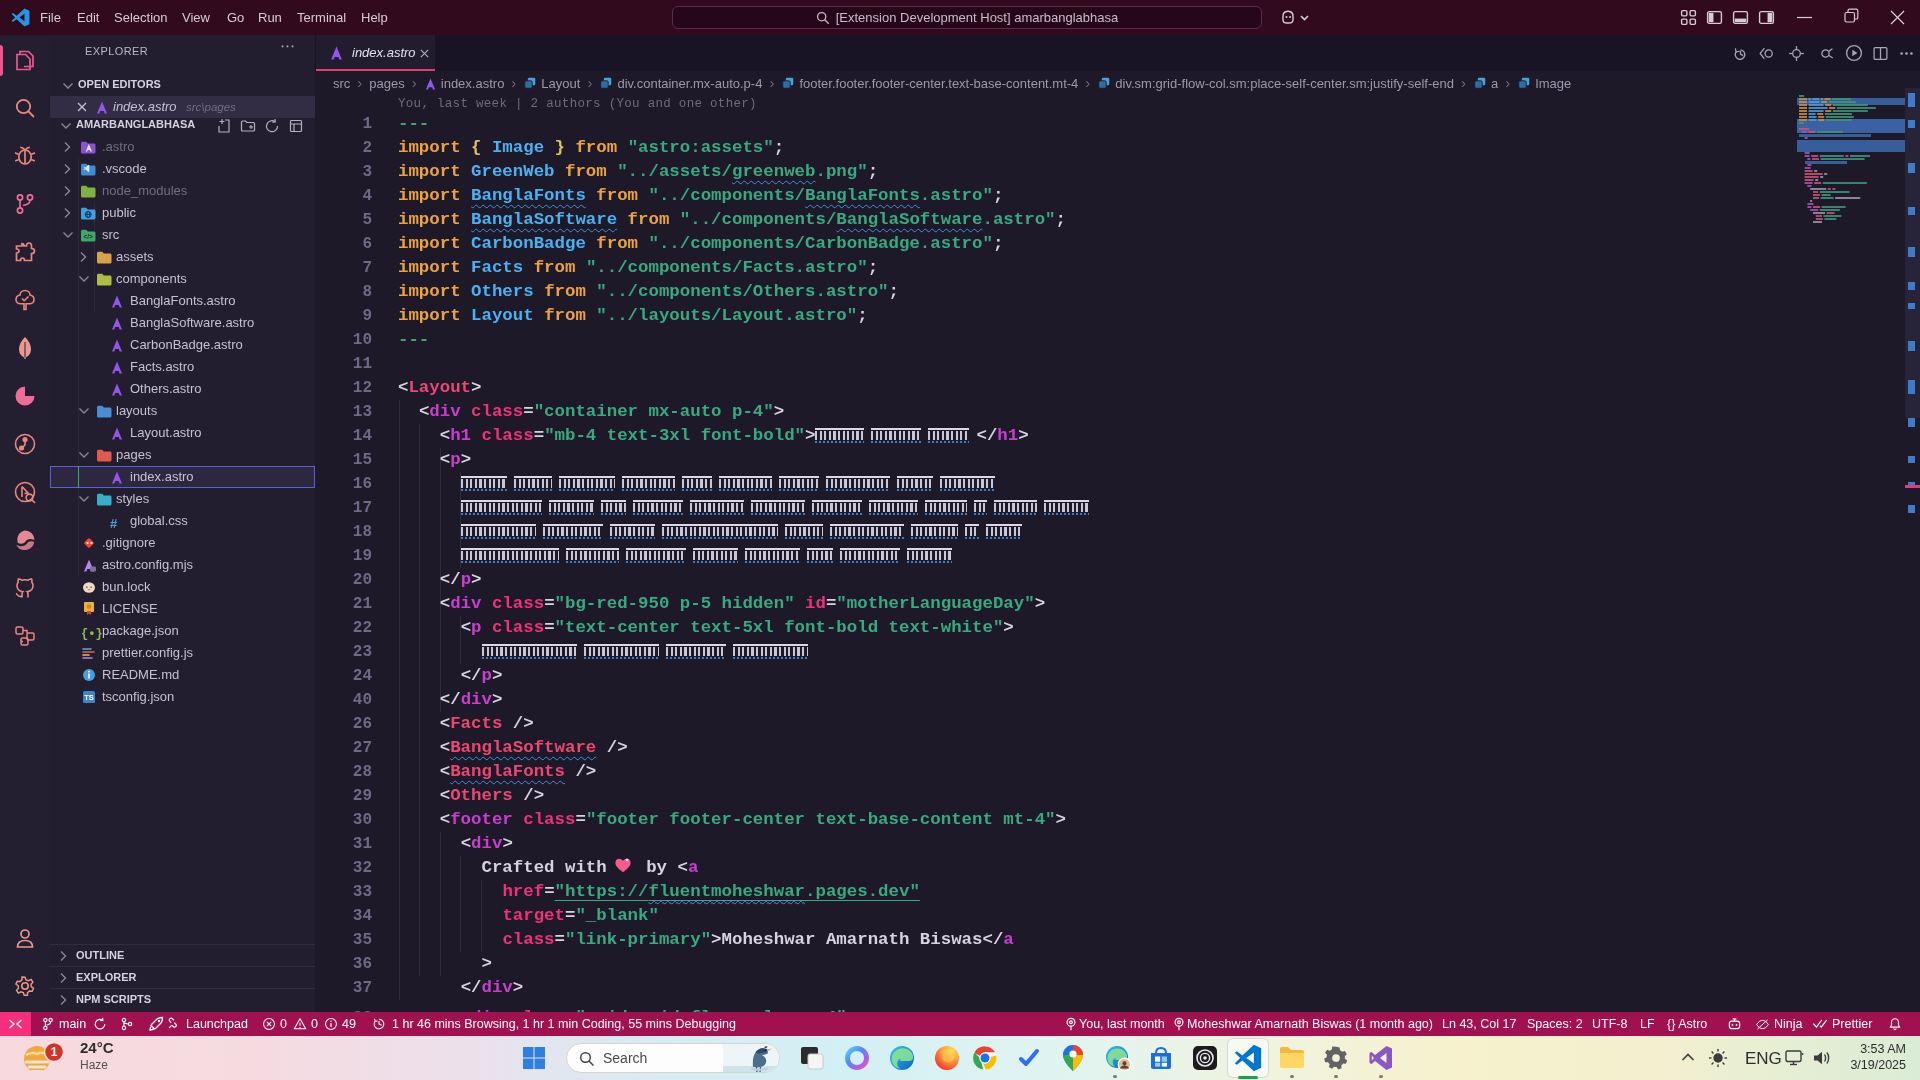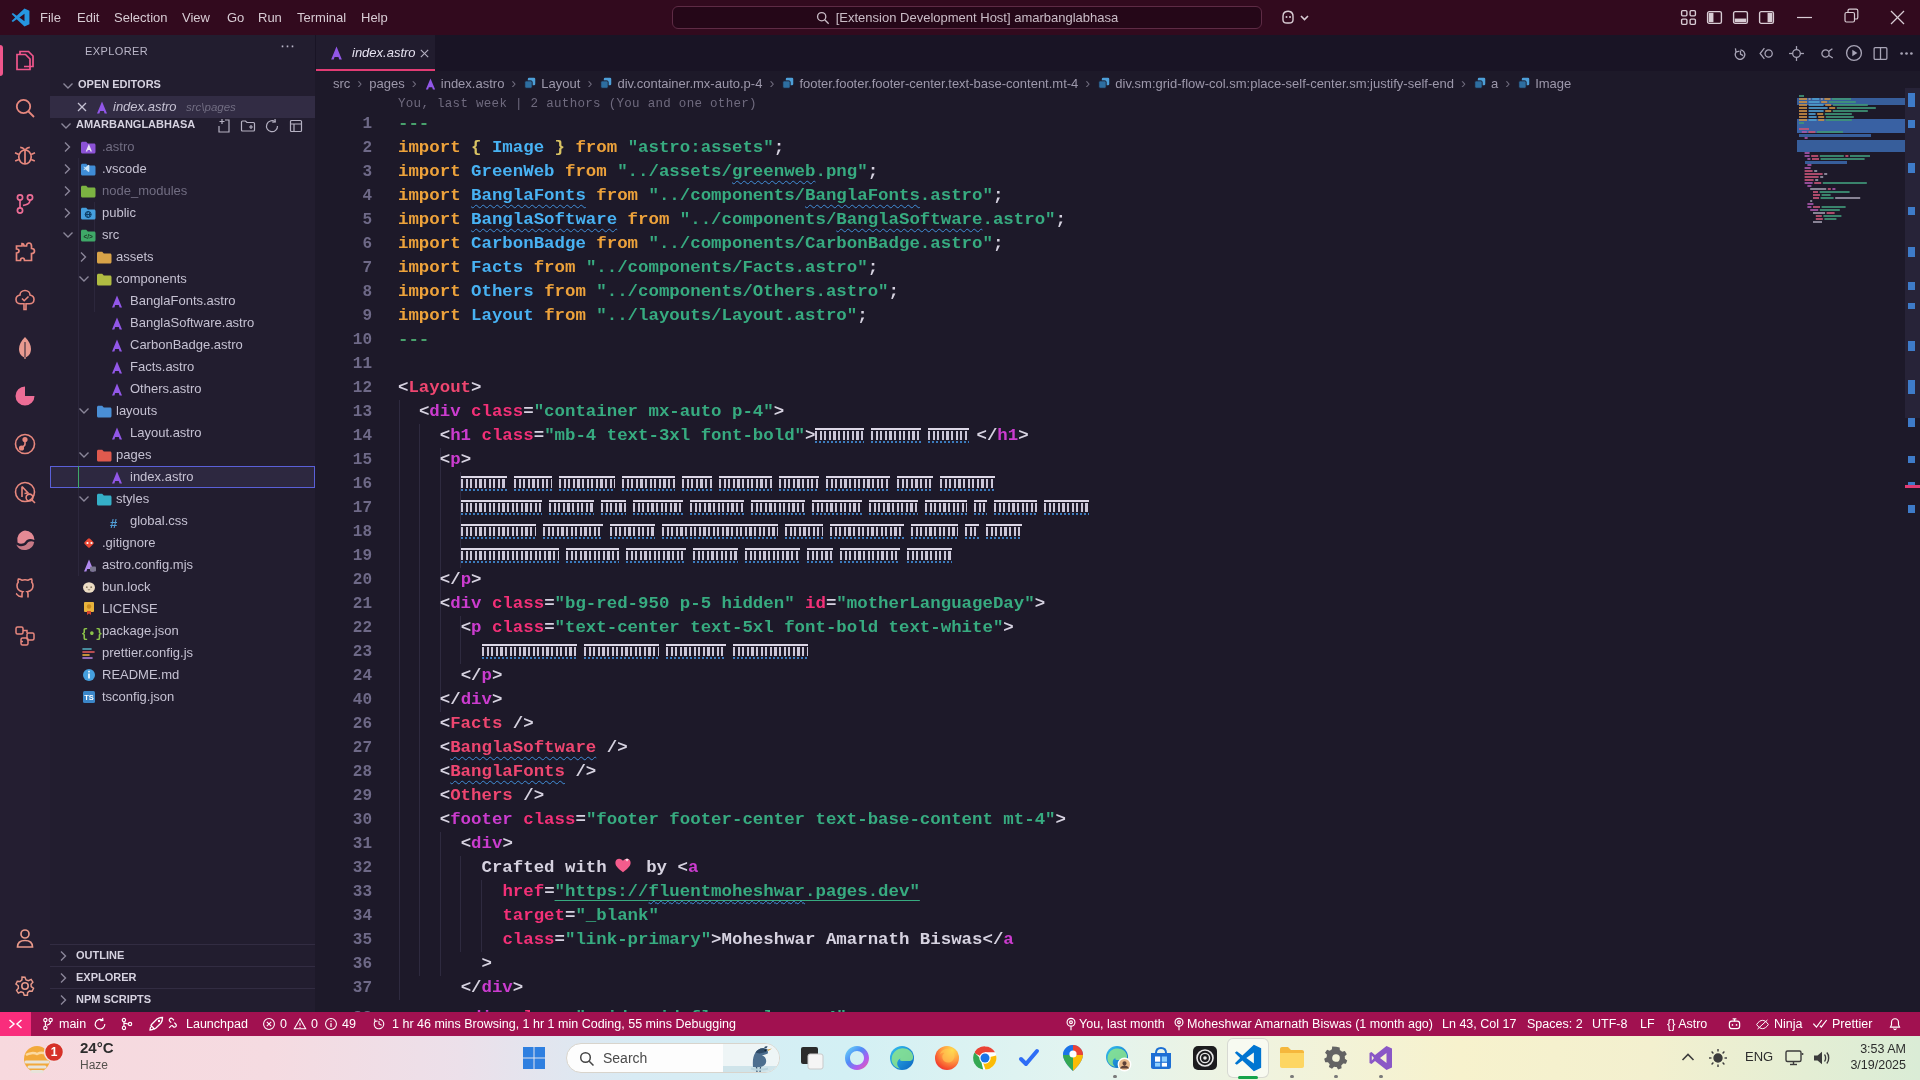--- a/index.html
+++ b/index.html
@@ -1045,21 +1045,21 @@
         <line x1="10" y1="1" x2="10" y2="3.5"></line>
         <line x1="10" y1="16.5" x2="10" y2="19"></line>
         <line x1="1" y1="10" x2="3.5" y2="10"></line>
         <line x1="16.5" y1="10" x2="19" y2="10"></line>
         <line x1="3.6" y1="3.6" x2="5.4" y2="5.4"></line>
         <line x1="14.6" y1="14.6" x2="16.4" y2="16.4"></line>
         <line x1="16.4" y1="3.6" x2="14.6" y2="5.4"></line>
         <line x1="5.4" y1="14.6" x2="3.6" y2="16.4"></line>
       </g>
     </svg>
-  <div class="abs" style="left:1745px;top:13px;font-size:13px;color:#2d2d2d">ENG</div>
+  <div class="abs" style="left:1745px;top:13px;font-size:17px;color:#2d2d2d">ENG</div>
   <svg class="abs" style="left:1784px;top:12px" width="22" height="20" viewBox="0 0 22 20">
       <g fill="none" stroke="#3c3c3c" stroke-width="1.4">
         <rect x="2" y="3" width="15" height="10.5" rx="1.5"></rect>
         <line x1="6" y1="16.5" x2="13" y2="16.5"></line>
         <line x1="9.5" y1="13.5" x2="9.5" y2="16.5"></line>
         <circle cx="18.5" cy="6" r="1" fill="#3c3c3c" stroke="none"></circle>
       </g>
     </svg>
   <svg class="abs" style="left:1812px;top:13px" width="20" height="18" viewBox="0 0 20 18">
       <g fill="#3c3c3c">

